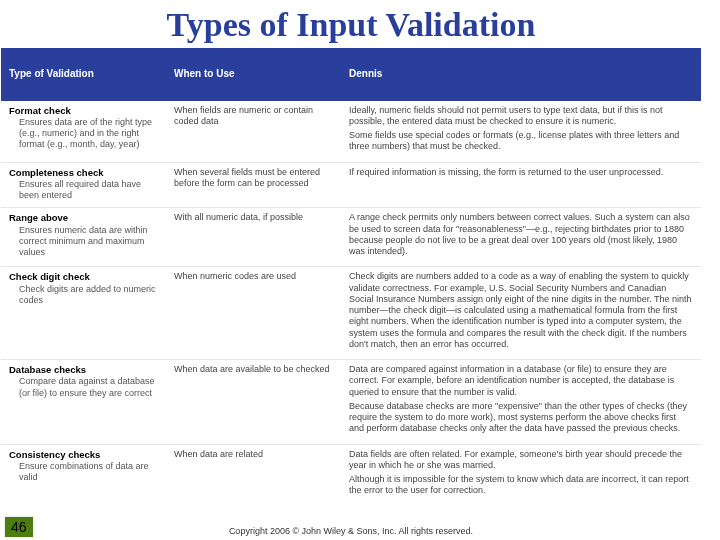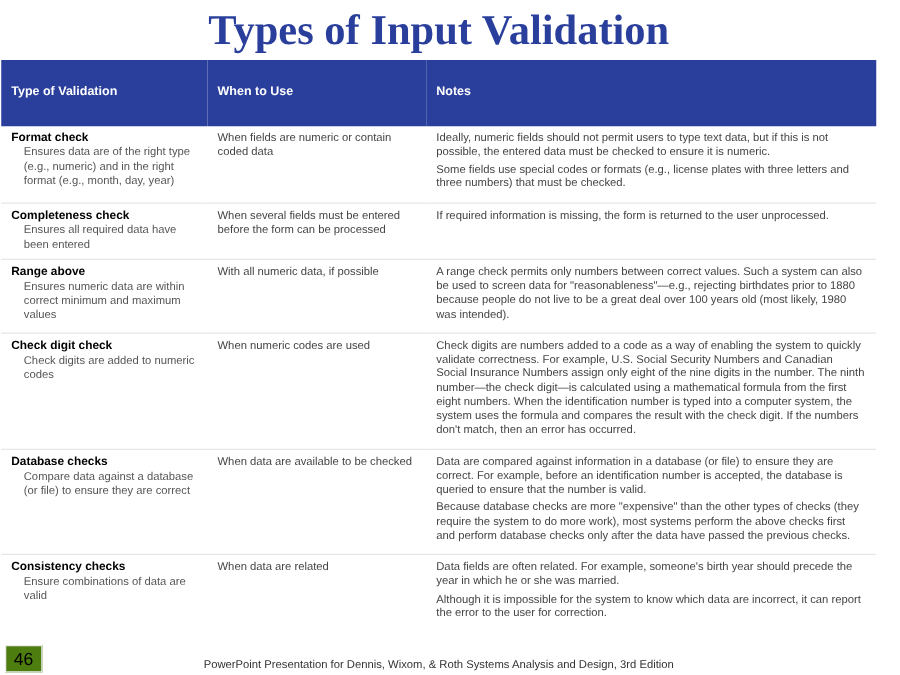--- a/index.html
+++ b/index.html
@@ -94,21 +94,21 @@
   <table class="val">
     <colgroup>
       <col class="col1">
         <col class="col2">
         <col class="col3">
     </colgroup>
     <thead>
       <tr>
         <th>Type of Validation</th>
         <th>When to Use</th>
-        <th>Notes</th>
+        <th>Dennis</th>
       </tr>
     </thead>
     <tbody>
       <tr>
         <td>
           <span class="rowname">Format check</span>
           <span class="rowdesc">Ensures data are of the right type (e.g., numeric) and in the right format (e.g., month, day, year)</span>
         </td>
         <td>When fields are numeric or contain coded data</td>
         <td>
@@ -165,18 +165,18 @@
         <td>When data are related</td>
         <td>
           <span class="para">Data fields are often related. For example, someone's birth year should precede the year in which he or she was married.</span>
           <span class="para">Although it is impossible for the system to know which data are incorrect, it can report the error to the user for correction.</span>
         </td>
       </tr>
     </tbody>
   </table>
 
   <div class="footer">
-    <span class="line">PowerPoint Presentation for Dennis, Wixom, &amp; Roth Systems Analysis and Design, 3rd Edition</span>
+    <span class="line">Copyright 2006 © John Wiley &amp; Sons, Inc. All rights reserved.</span>
   </div>
 
   <div class="pagenum">46</div>
 
 </div>
 
 </body></html>

